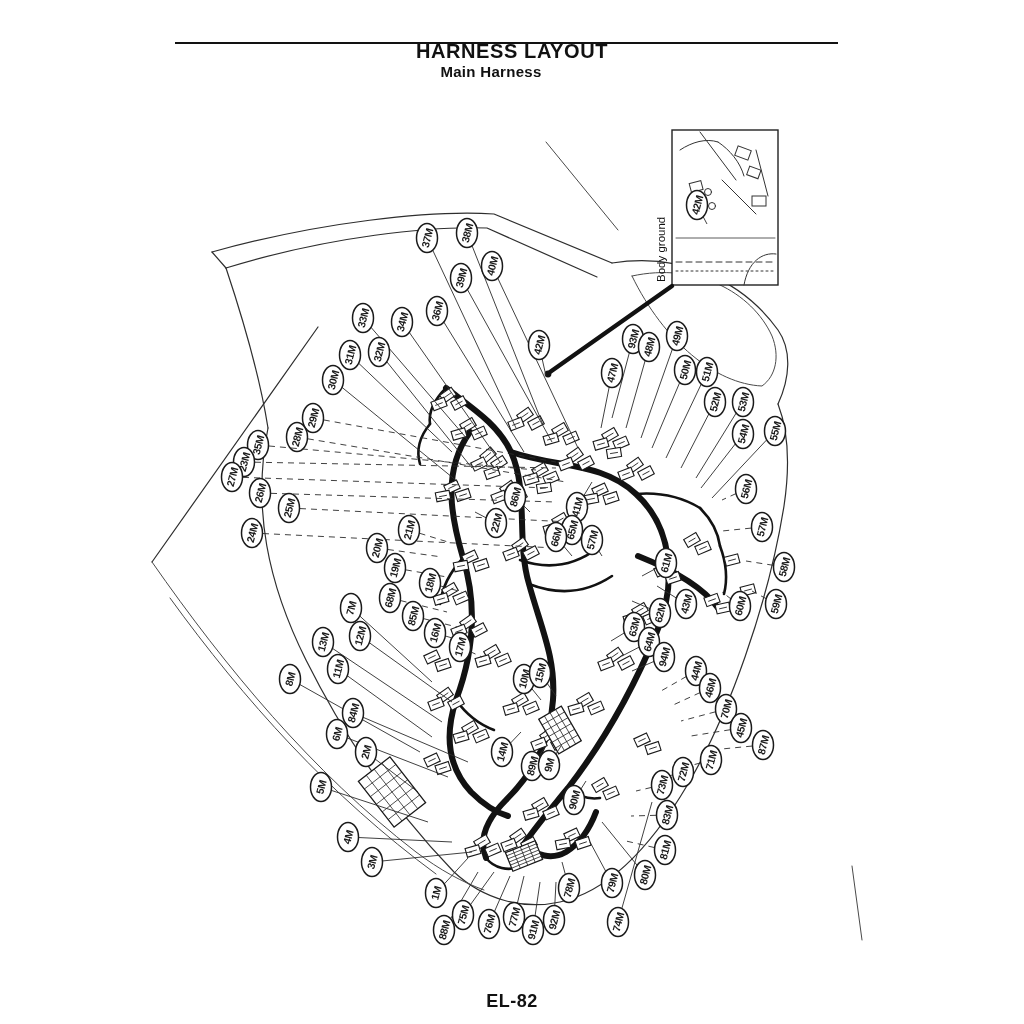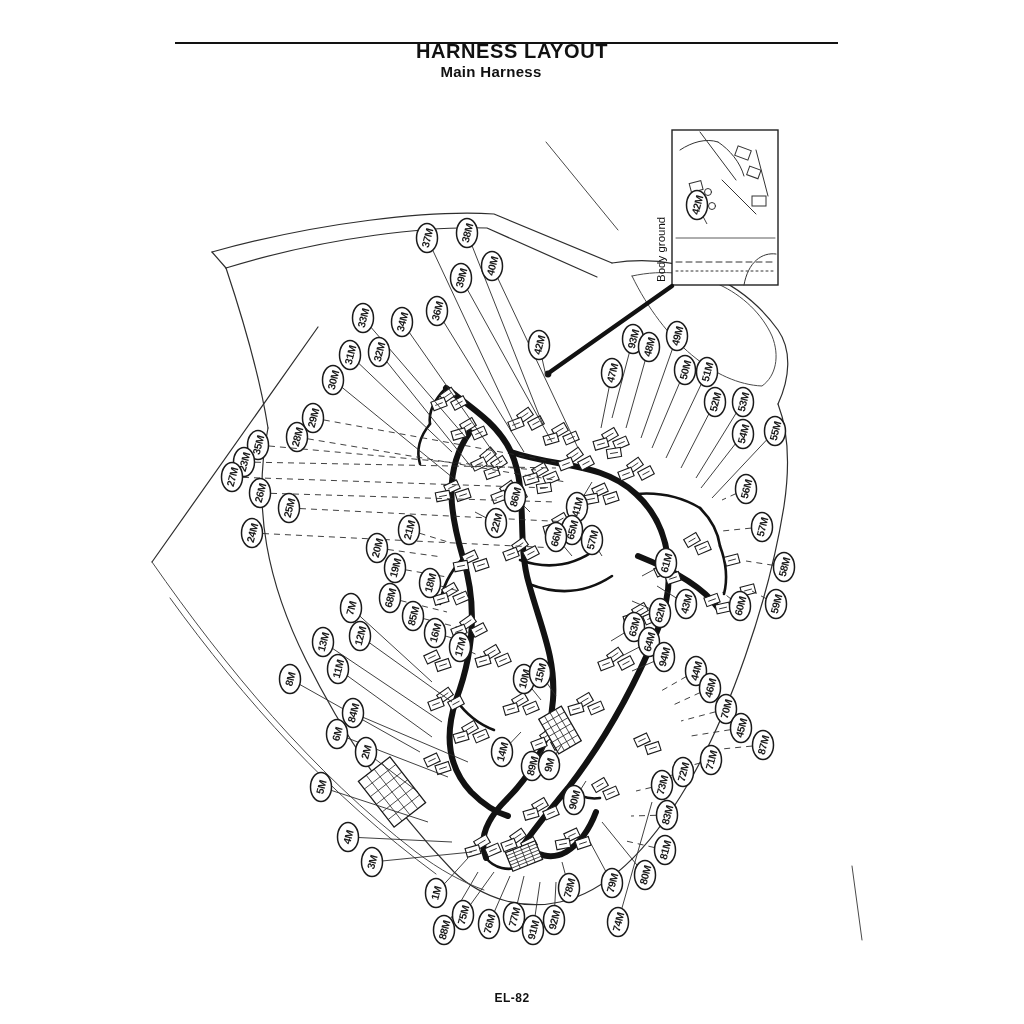--- a/index.html
+++ b/index.html
@@ -14,21 +14,21 @@
   .hdr-rule{
     position:absolute;top:42px;left:175px;width:663px;height:0;
     border-top:2.6px solid #121212;
   }
   .sub-title{
     position:absolute;top:63px;left:0;width:100%;text-align:center;
     transform:translateX(-21px);font-size:15px;font-weight:700;letter-spacing:.3px;
   }
   .footer-page{
     position:absolute;top:991px;left:0;width:100%;text-align:center;
-    font-size:12px;font-weight:700;letter-spacing:.5px;
+    font-size:18px;font-weight:700;letter-spacing:.5px;
   }
   svg{position:absolute;top:0;left:0;}
   .outline{fill:none;stroke:#2e2e2e;stroke-width:1.2;stroke-linecap:round;stroke-linejoin:round;}
   .outline-lt{fill:none;stroke:#4a4a4a;stroke-width:1;stroke-linecap:round;}
   .harness{fill:none;stroke:#121212;stroke-width:6;stroke-linecap:round;stroke-linejoin:round;}
   .harness-med{fill:none;stroke:#121212;stroke-width:2.6;stroke-linecap:round;}
   .arrow-heavy{stroke:#121212;stroke-width:4.4;stroke-linecap:round;}
   .inset-rect{fill:#fff;stroke:#222;stroke-width:1.4;}
   .inset-art{fill:none;stroke:#333;stroke-width:1;stroke-linecap:round;}
   .inset-caption{font-family:"Liberation Sans", sans-serif;font-size:11.5px;fill:#111;}

